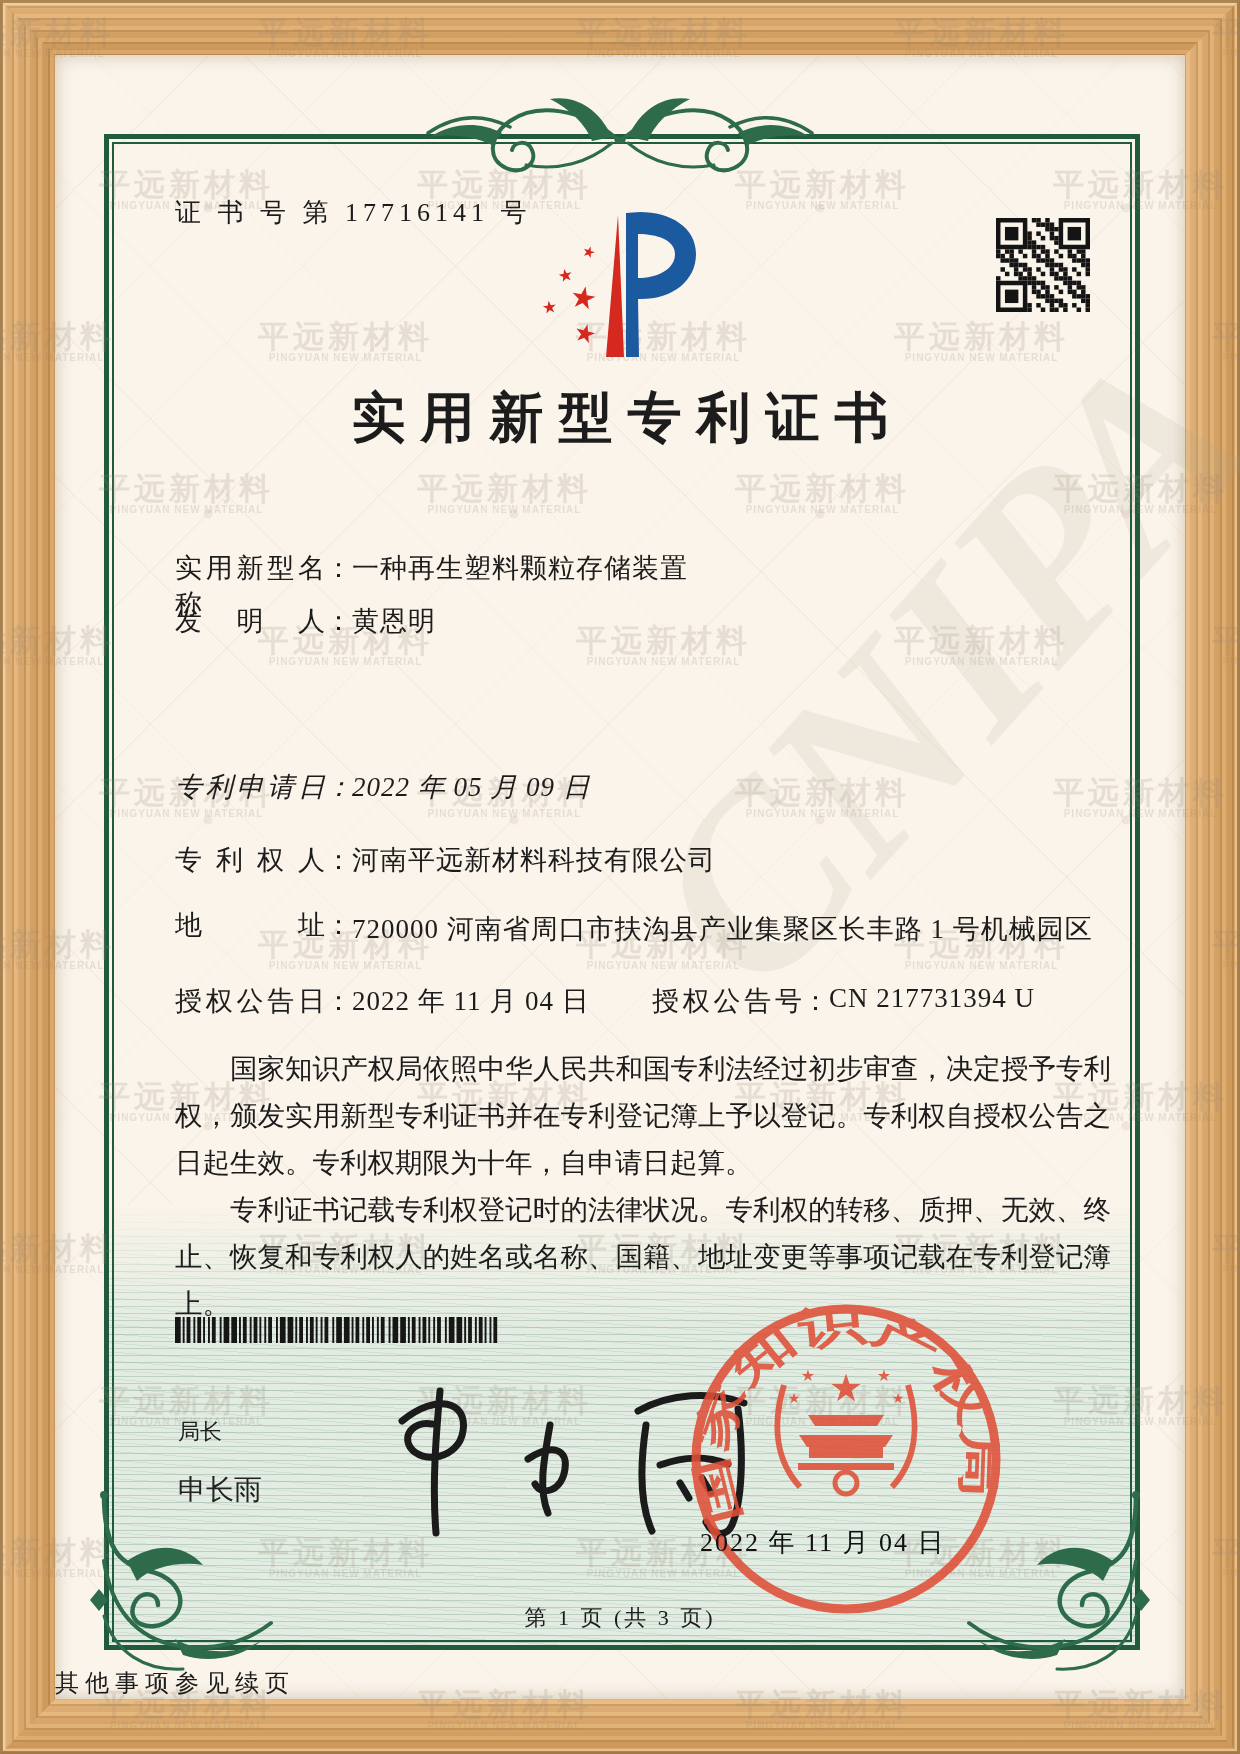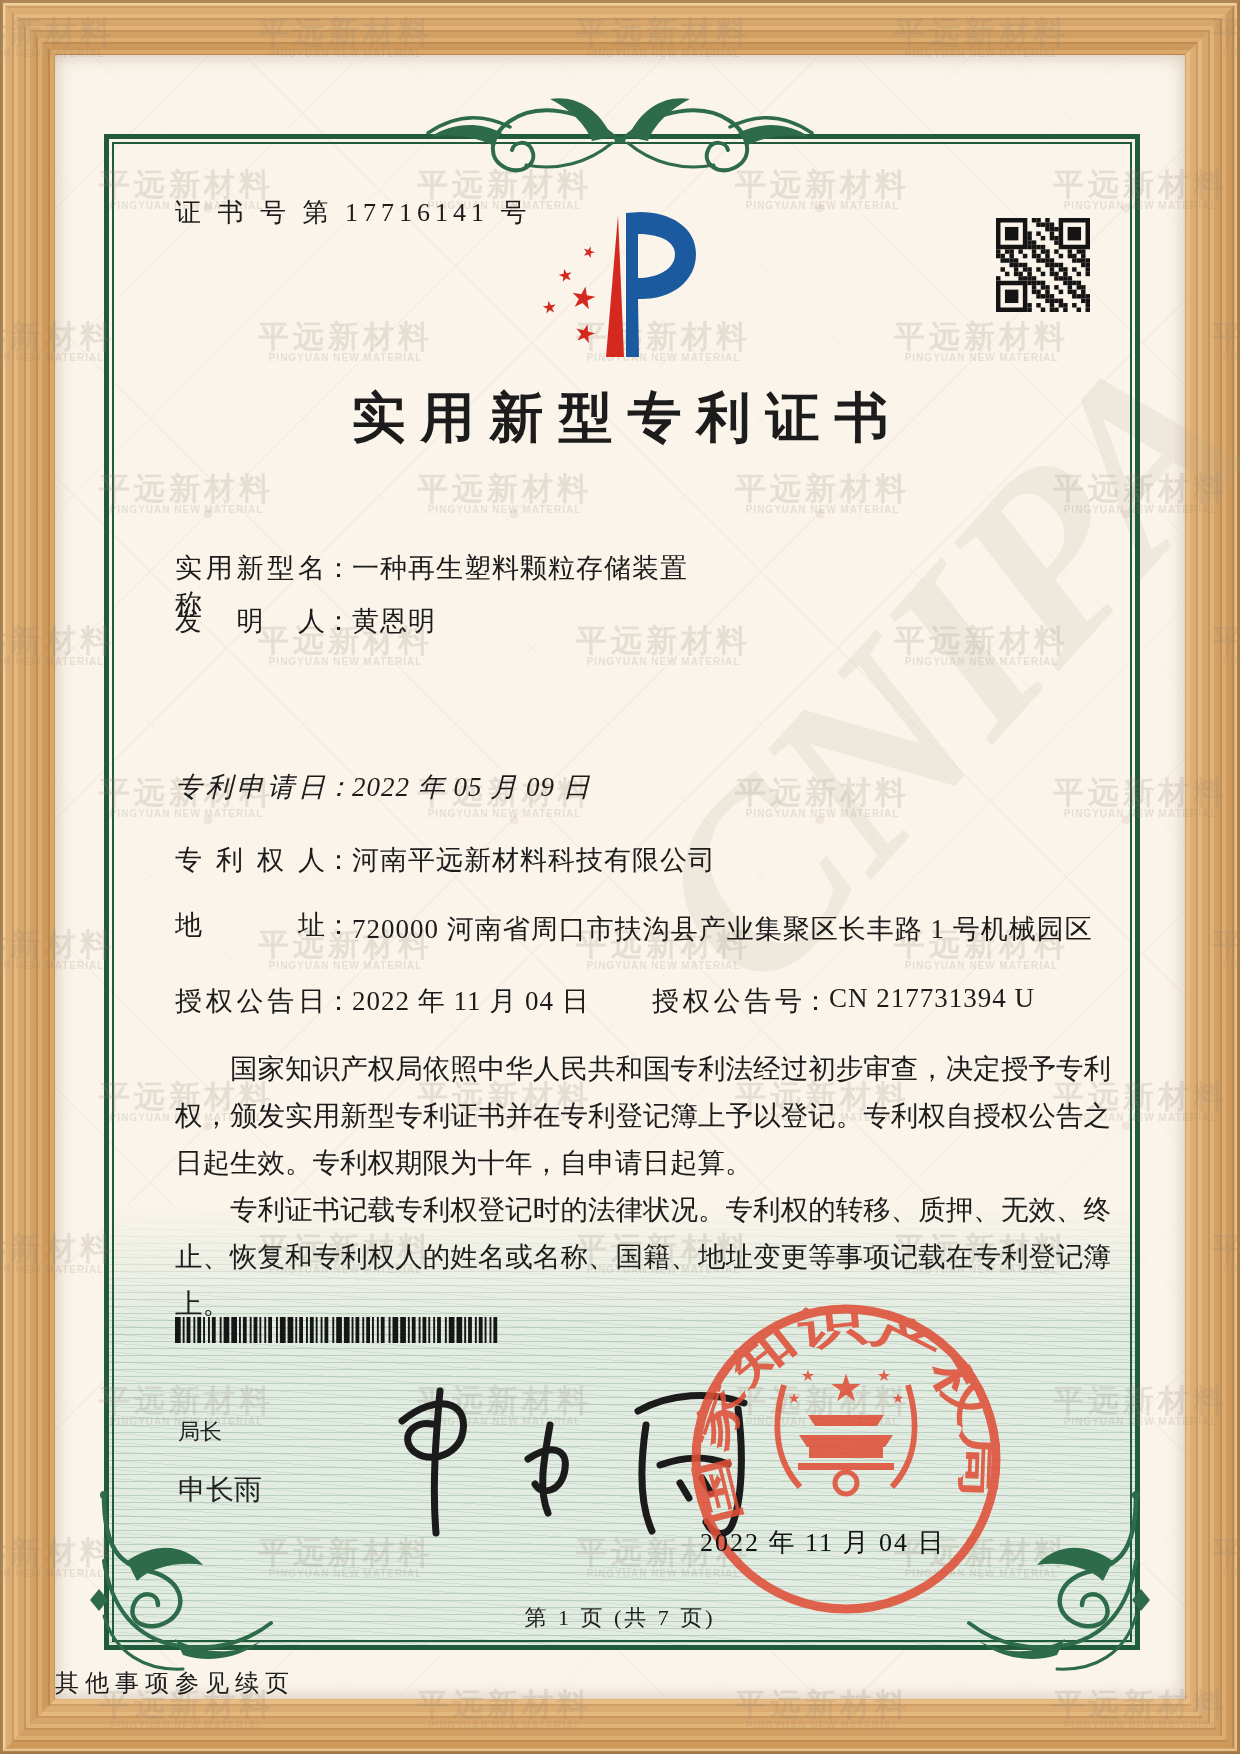--- a/index.html
+++ b/index.html
@@ -431,21 +431,21 @@
         <rect x="129" y="154" width="74" height="11"></rect>
         <rect x="118" y="170" width="96" height="7"></rect>
         <circle cx="166" cy="190" r="11" fill="none" stroke="#df4f38" stroke-width="5"></circle>
         <path d="M104,92 C92,132 96,168 120,194" fill="none" stroke="#df4f38" stroke-width="6"></path>
         <path d="M228,92 C240,132 236,168 212,194" fill="none" stroke="#df4f38" stroke-width="6"></path>
       </g>
     </svg>
 
     <div class="abs content seal-date">2022 年 11 月 04 日</div>
 
-    <div class="abs content pageno">第 1 页 (共 7 页)</div>
+    <div class="abs content pageno">第 1 页 (共 3 页)</div>
     <div class="abs content contnote">其他事项参见续页</div>
 
   </div>
 
   <div id="wm-layer">
       <div class="wm" style="left: -60px; top: 18px;">
         <div class="cn">平远新材料</div>
         <div class="en">PINGYUAN NEW MATERIAL</div>
       </div>
       <div class="wm" style="left: 258px; top: 18px;">

